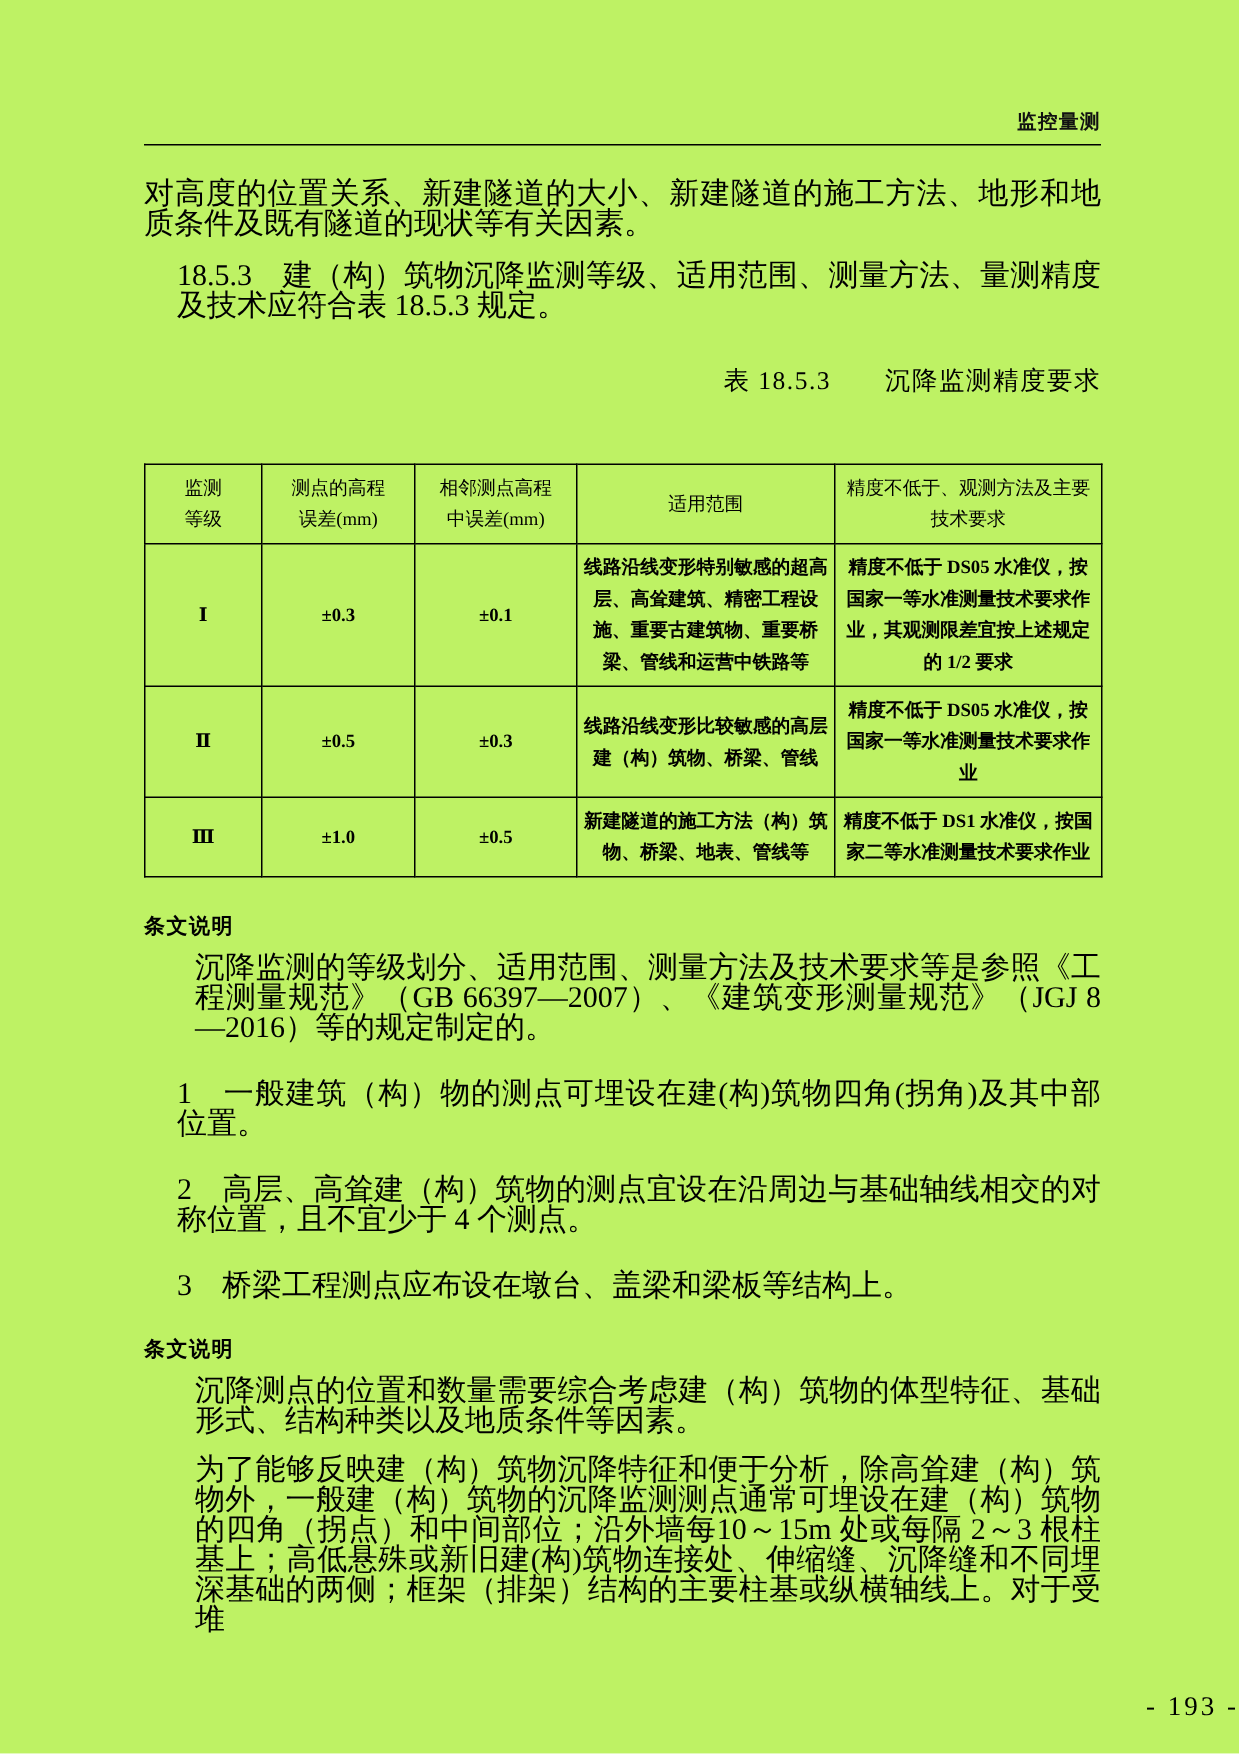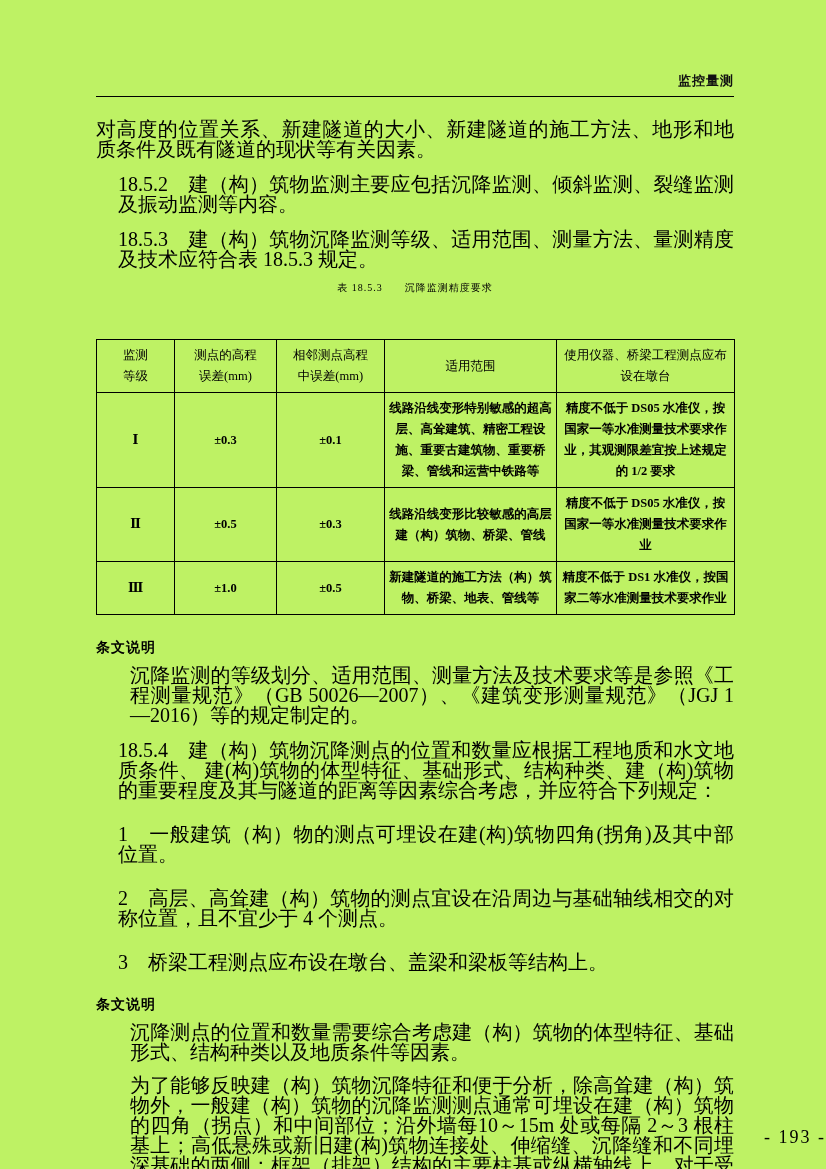--- a/index.html
+++ b/index.html
@@ -48,23 +48,23 @@
   .para {
     margin-top: 15px;
   }
   .indent2 {
     padding-left: 22px;
   }
   .first-body {
     margin-top: 22px;
   }
   .table-title {
-    text-align: center;
-    font-size: 10px;
-    margin-top: 12px;
+    text-align: right;
+    font-size: 17px;
+    margin-top: 28px;
     margin-bottom: 6px;
     letter-spacing: 1px;
   }
   table.spec {
     border-collapse: collapse;
     width: 638px;
     table-layout: fixed;
     margin-top: 44px;
   }
   table.spec th, table.spec td {
@@ -115,21 +115,20 @@
 
 <div class="page">
 
   <div class="content">
 
     <div class="header">监控量测</div>
     <div class="header-rule"></div>
 
     <p class="first-body">对高度的位置关系、新建隧道的大小、新建隧道的施工方法、地形和地质条件及既有隧道的现状等有关因素。</p>
 
-    <p class="para indent2">18.5.2　建（构）筑物监测主要应包括沉降监测、倾斜监测、裂缝监测及振动监测等内容。</p>
 
     <p class="para indent2">18.5.3　建（构）筑物沉降监测等级、适用范围、测量方法、量测精度及技术应符合表 18.5.3 规定。</p>
 
     <div class="table-title">表 18.5.3　　沉降监测精度要求</div>
 
     <table class="spec">
       <colgroup>
         <col class="col1">
           <col class="col2">
           <col class="col3">
@@ -144,21 +143,21 @@
           </th>
           <th>
             <span class="cell-sub">测点的高程</span>
             <span class="cell-sub">误差(mm)</span>
           </th>
           <th>
             <span class="cell-sub">相邻测点高程</span>
             <span class="cell-sub">中误差(mm)</span>
           </th>
           <th>适用范围</th>
-          <th>使用仪器、桥梁工程测点应布设在墩台</th>
+          <th>精度不低于、观测方法及主要技术要求</th>
         </tr>
       </thead>
       <tbody>
         <tr>
           <td>Ⅰ</td>
           <td>±0.3</td>
           <td>±0.1</td>
           <td>线路沿线变形特别敏感的超高层、高耸建筑、精密工程设施、重要古建筑物、重要桥梁、管线和运营中铁路等</td>
           <td>精度不低于 DS05 水准仪，按国家一等水准测量技术要求作业，其观测限差宜按上述规定的 1/2 要求</td>
         </tr>
@@ -173,23 +172,22 @@
           <td>Ⅲ</td>
           <td>±1.0</td>
           <td>±0.5</td>
           <td>新建隧道的施工方法（构）筑物、桥梁、地表、管线等</td>
           <td>精度不低于 DS1 水准仪，按国家二等水准测量技术要求作业</td>
         </tr>
       </tbody>
     </table>
 
     <div class="subhead">条文说明</div>
-    <p class="explain-p">沉降监测的等级划分、适用范围、测量方法及技术要求等是参照《工程测量规范》（GB 50026—2007）、《建筑变形测量规范》（JGJ 1—2016）等的规定制定的。</p>
+    <p class="explain-p">沉降监测的等级划分、适用范围、测量方法及技术要求等是参照《工程测量规范》（GB 66397—2007）、《建筑变形测量规范》（JGJ 8—2016）等的规定制定的。</p>
 
-    <p class="para indent2">18.5.4　建（构）筑物沉降测点的位置和数量应根据工程地质和水文地质条件、 建(构)筑物的体型特征、基础形式、结构种类、建（构)筑物的重要程度及其与隧道的距离等因素综合考虑，并应符合下列规定：</p>
 
     <p class="list-item">1　一般建筑（构）物的测点可埋设在建(构)筑物四角(拐角)及其中部位置。</p>
     <p class="list-item">2　高层、高耸建（构）筑物的测点宜设在沿周边与基础轴线相交的对称位置，且不宜少于 4 个测点。</p>
     <p class="list-item">3　桥梁工程测点应布设在墩台、盖梁和梁板等结构上。</p>
 
     <div class="subhead">条文说明</div>
     <p class="explain-p">沉降测点的位置和数量需要综合考虑建（构）筑物的体型特征、基础形式、结构种类以及地质条件等因素。</p>
     <p class="explain-p tight">为了能够反映建（构）筑物沉降特征和便于分析，除高耸建（构）筑物外，一般建（构）筑物的沉降监测测点通常可埋设在建（构）筑物的四角（拐点）和中间部位；沿外墙每10～15m 处或每隔 2～3 根柱基上；高低悬殊或新旧建(构)筑物连接处、伸缩缝、沉降缝和不同埋深基础的两侧；框架（排架）结构的主要柱基或纵横轴线上。对于受堆</p>
 
   </div>

